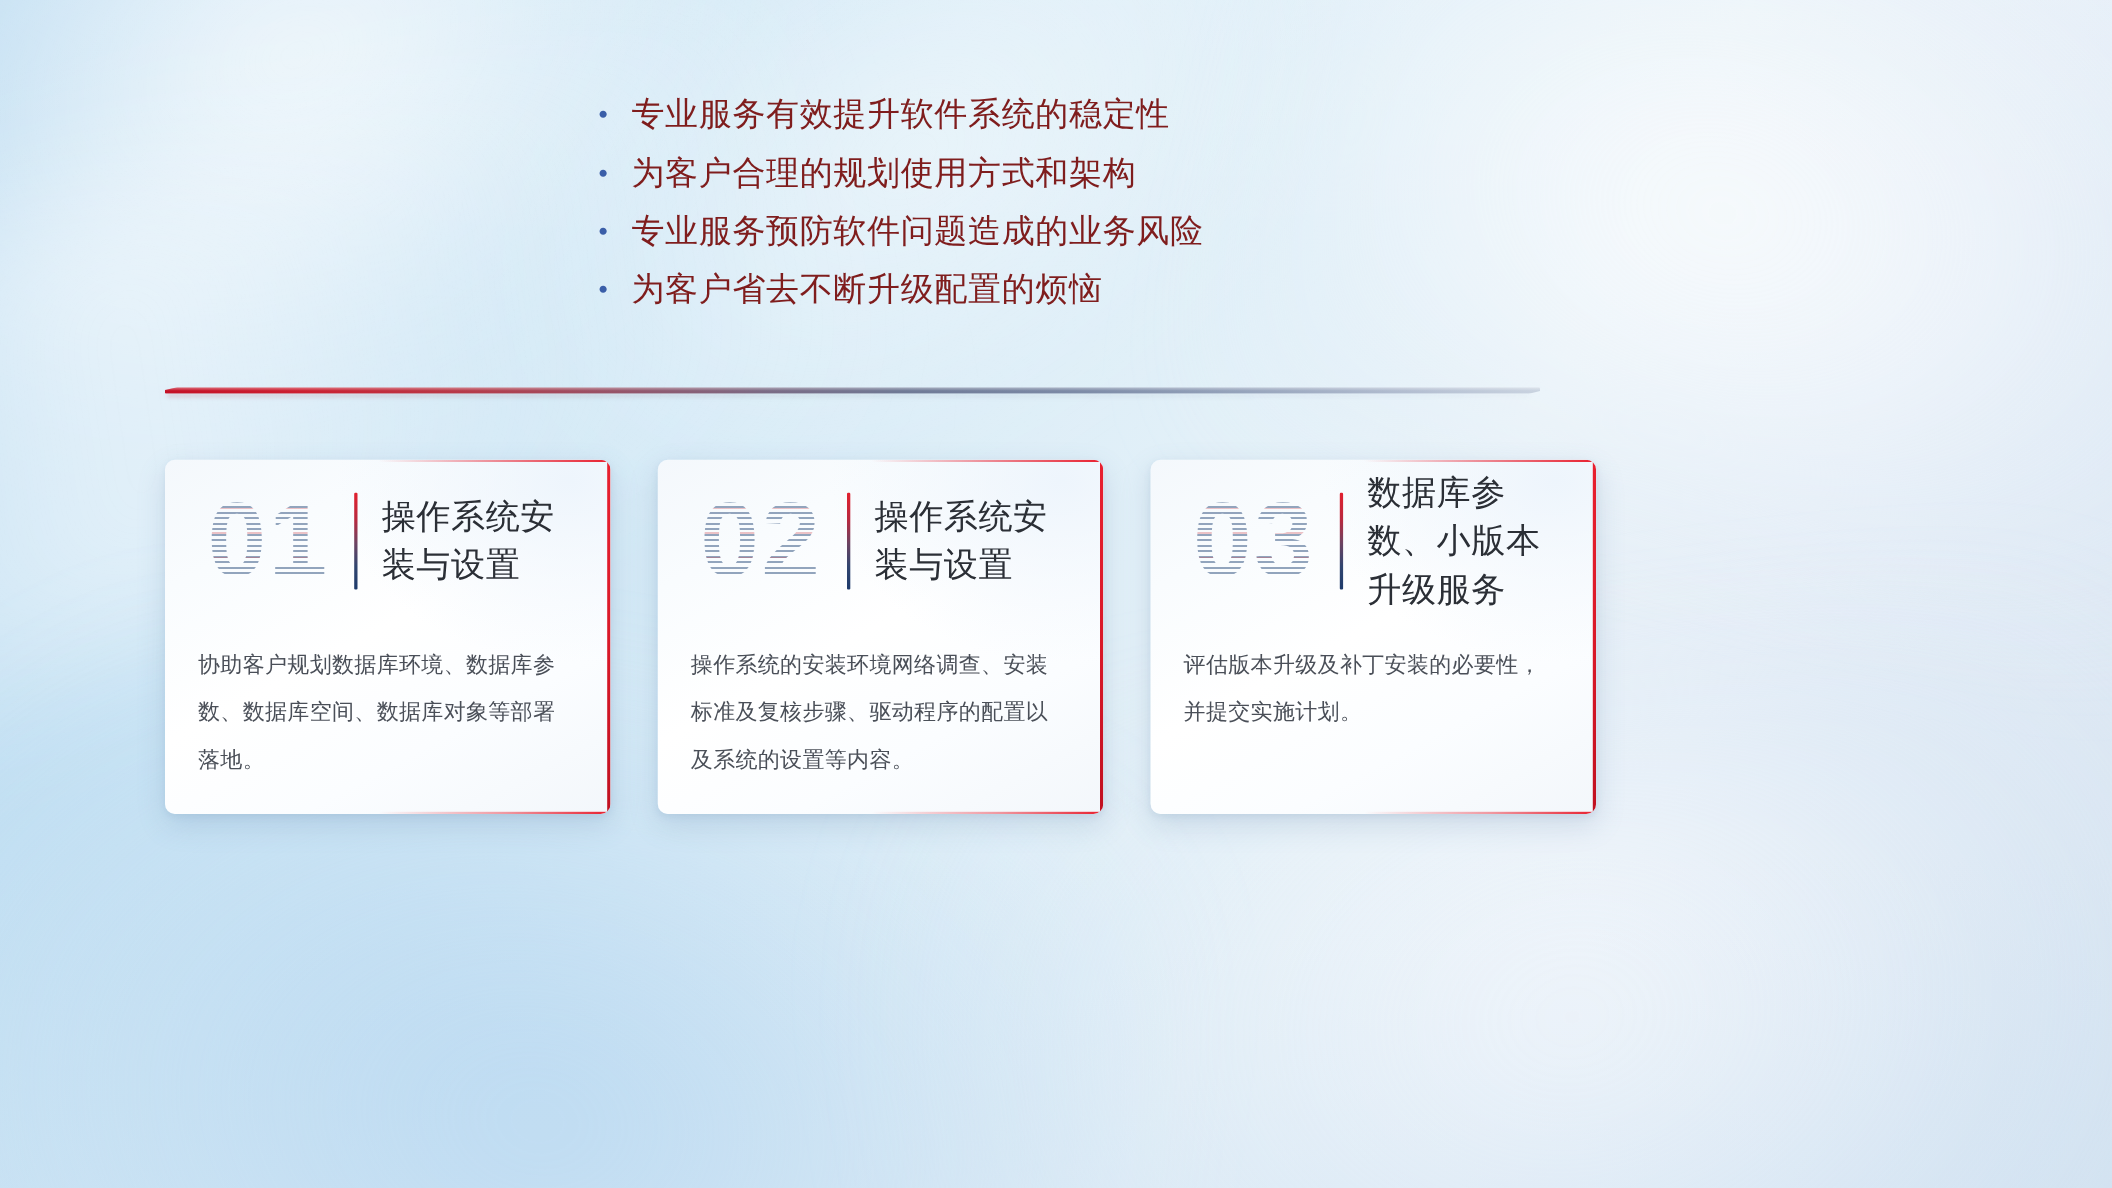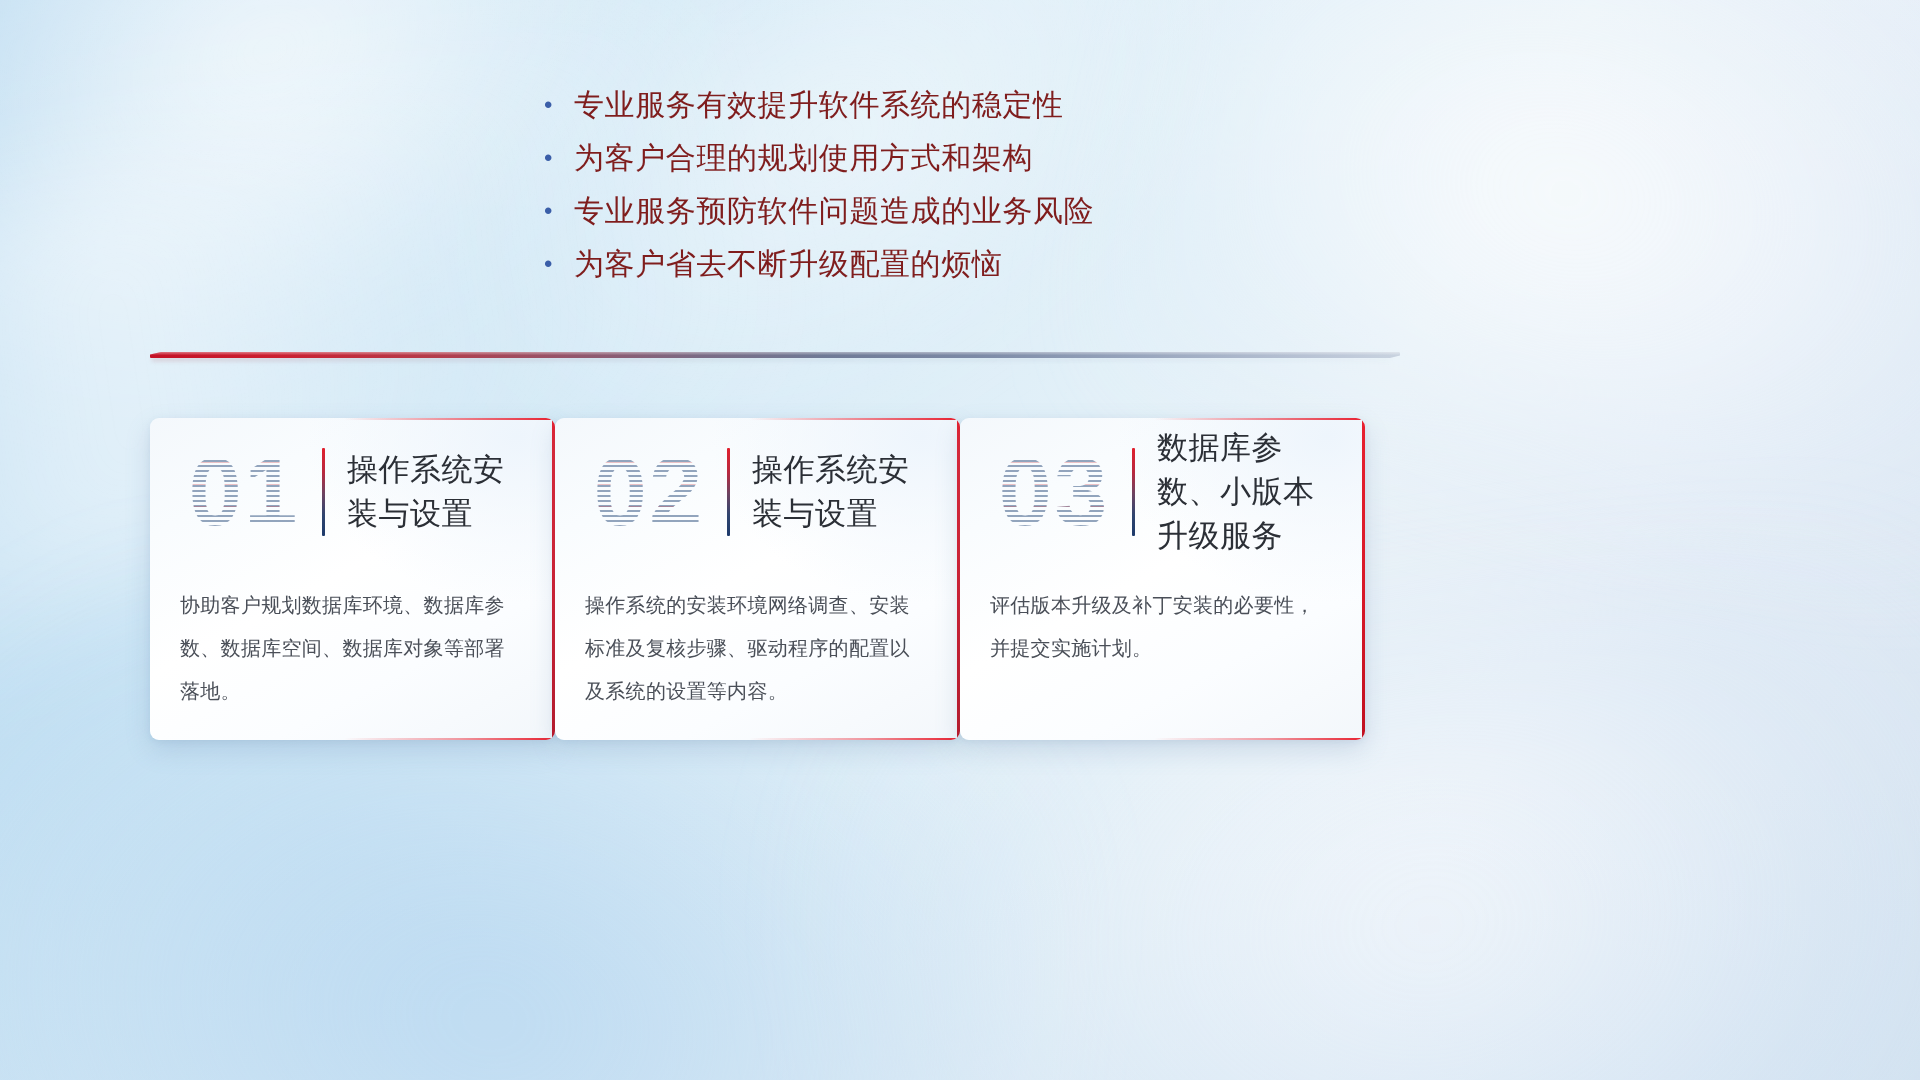--- a/index.html
+++ b/index.html
@@ -163,20 +163,21 @@
   }
 
   
   .cards {
     position: absolute;
     left: 150px;
     top: 418px;
     width: 1620px;
     height: 330px;
     display: flex;
+    gap: 43px;
   }
   .card {
     position: relative;
     width: 405px;
     height: 322px;
     border-radius: 9px;
     background: linear-gradient(152deg,
         #f4f8fc 0%,
         #f9fcfe 22%,
         #ffffff 48%,

